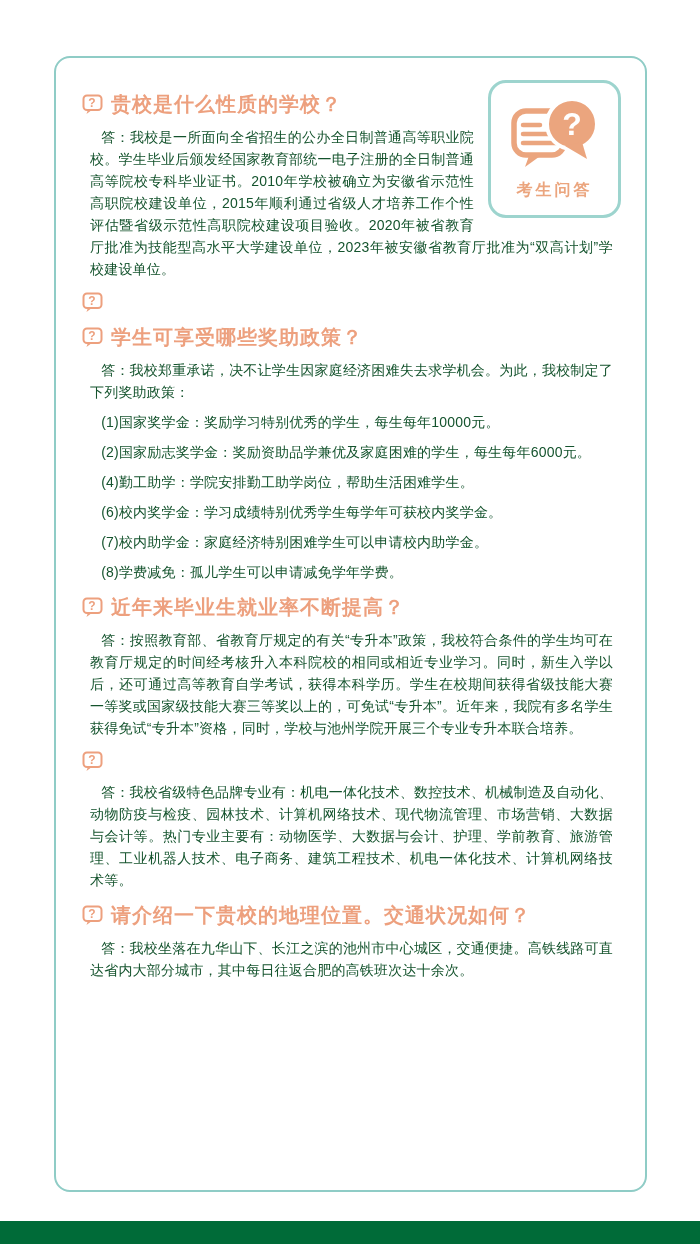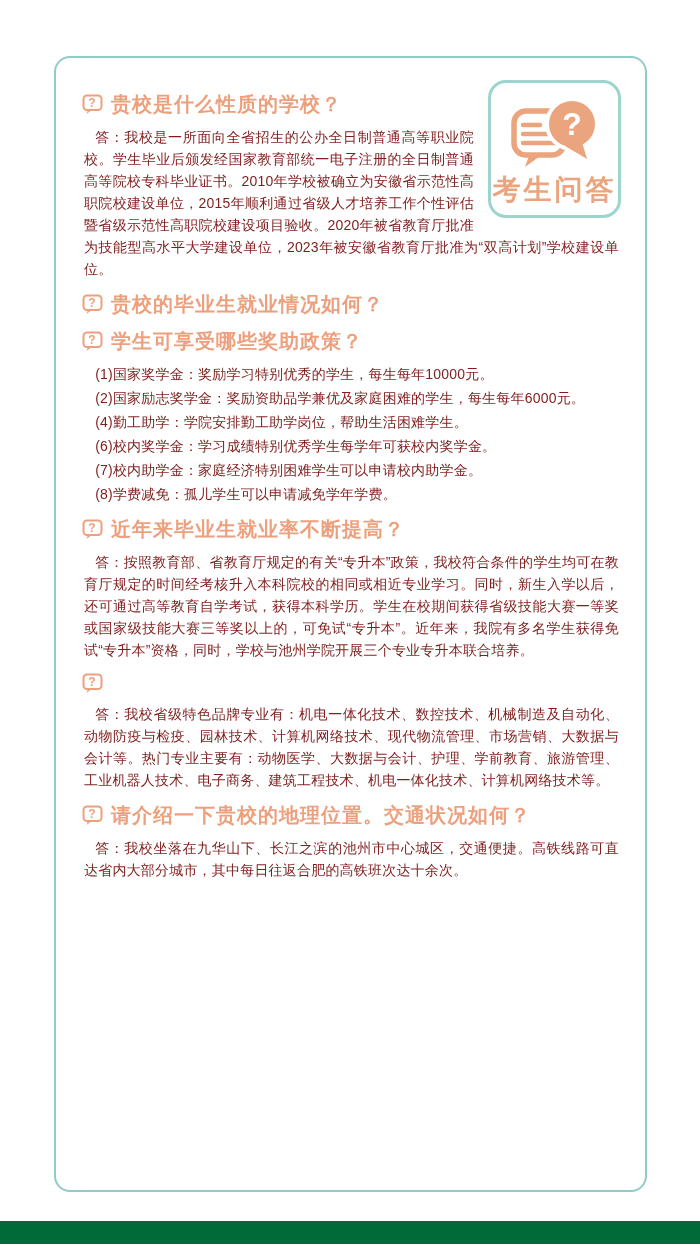--- a/index.html
+++ b/index.html
@@ -13,33 +13,33 @@
     box-sizing:border-box;border:2px solid #8FCCC6;border-radius:16px;
     padding:22px 24px 0 26px;background:#ffffff;
   }
   .badge{
     float:right;width:133px;height:138px;box-sizing:border-box;
     border:3px solid #9DD4CE;border-radius:18px;background:#ffffff;
     margin:0 0 0 14px;display:flex;flex-direction:column;
     align-items:center;justify-content:center;gap:4px;
   }
   .badge-label{
-    color:#EBA57E;font-size:28px;font-weight:bold;letter-spacing:3px;
+    color:#EBA57E;font-size:16px;font-weight:bold;letter-spacing:3px;
     line-height:24px;white-space:nowrap;
   }
   .qa-q{
     display:flex;align-items:center;gap:8px;
     margin:12px 0 9px 0;
     color:#EDA07E;font-size:20px;font-weight:600;line-height:25px;
     letter-spacing:1px;
   }
   .qa-section:first-of-type .qa-q{margin-top:0;}
   .q-icon{flex:0 0 auto;display:block;}
   .qa-a{
-    margin:2px;color:#7f1d1d;font-size:14px;line-height:22px;
+    margin:8px;color:#14532d;font-size:14px;line-height:22px;
     text-align:justify;text-indent:0.8em;letter-spacing:0.2px;
   }
   .footer-band{
     position:absolute;left:0;top:1221px;width:700px;height:23px;
     background:#006B38;
   }
 </style>
 </head>
 <body>
 
@@ -71,33 +71,33 @@
     <p class="qa-a">答：我校是一所面向全省招生的公办全日制普通高等职业院校。学生毕业后颁发经国家教育部统一电子注册的全日制普通高等院校专科毕业证书。2010年学校被确立为安徽省示范性高职院校建设单位，2015年顺利通过省级人才培养工作个性评估暨省级示范性高职院校建设项目验收。2020年被省教育厅批准为技能型高水平大学建设单位，2023年被安徽省教育厅批准为“双高计划”学校建设单位。</p>
   </div>
 
   <div class="qa-section">
     <div class="qa-q">
       <svg class="q-icon" width="21" height="21" viewBox="0 0 21 21" aria-hidden="true">
         <rect x="1.5" y="1.5" width="18" height="14.5" rx="3.5" fill="none" stroke="#EDA07E" stroke-width="2"></rect>
         <path d="M6 15.5 L4.5 20 L10.5 15.5 Z" fill="#EDA07E"></path>
         <text x="10.5" y="13.2" text-anchor="middle" font-size="12" font-weight="bold" font-family="Liberation Sans, DejaVu Sans, sans-serif" fill="#EDA07E">?</text>
       </svg>
-      <span>贵校的毕业生就业情况如何？</span>
     </div>
   </div>
 
   <div class="qa-section">
     <div class="qa-q">
       <svg class="q-icon" width="21" height="21" viewBox="0 0 21 21" aria-hidden="true">
         <rect x="1.5" y="1.5" width="18" height="14.5" rx="3.5" fill="none" stroke="#EDA07E" stroke-width="2"></rect>
         <path d="M6 15.5 L4.5 20 L10.5 15.5 Z" fill="#EDA07E"></path>
         <text x="10.5" y="13.2" text-anchor="middle" font-size="12" font-weight="bold" font-family="Liberation Sans, DejaVu Sans, sans-serif" fill="#EDA07E">?</text>
       </svg>
       <span>学生可享受哪些奖助政策？</span>
     </div>
+    <p class="qa-a">答：我校郑重承诺，决不让学生因家庭经济困难失去求学机会。为此，我校制定了下列奖助政策：</p>
     <p class="qa-a">(1)国家奖学金：奖励学习特别优秀的学生，每生每年10000元。</p>
     <p class="qa-a">(2)国家励志奖学金：奖励资助品学兼优及家庭困难的学生，每生每年6000元。</p>
     <p class="qa-a">(4)勤工助学：学院安排勤工助学岗位，帮助生活困难学生。</p>
     <p class="qa-a">(6)校内奖学金：学习成绩特别优秀学生每学年可获校内奖学金。</p>
     <p class="qa-a">(7)校内助学金：家庭经济特别困难学生可以申请校内助学金。</p>
     <p class="qa-a">(8)学费减免：孤儿学生可以申请减免学年学费。</p>
   </div>
 
   <div class="qa-section">
     <div class="qa-q">

